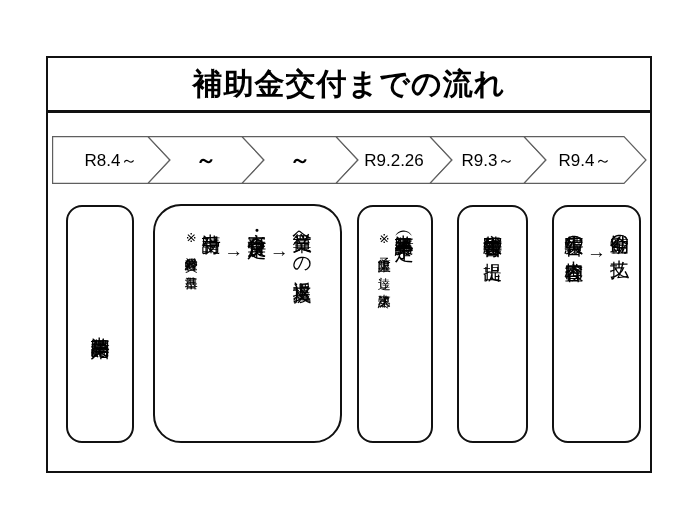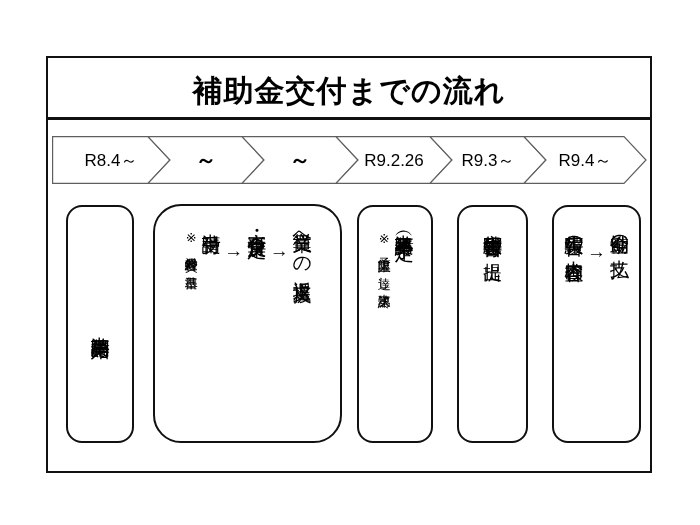--- a/index.html
+++ b/index.html
@@ -10,21 +10,21 @@
     color:#000;
   }
   .canvas { position:relative; width:700px; height:525px; background:#fff; overflow:hidden; }
 
   .frame {
     position:absolute; left:46px; top:56px; width:606px; height:417px;
     border:2px solid #111; background:#fff;
   }
 
   .title-band {
-    position:absolute; left:0; top:7px; width:100%; height:55px;
+    position:absolute; left:0; top:0; width:100%; height:55px;
     border-bottom:3px solid #111;
     display:flex; align-items:center; justify-content:center;
   }
   .title-text { font-size:30px; font-weight:bold; letter-spacing:1px; white-space:nowrap; }
 
   .timeline-svg { position:absolute; left:4px; top:78px; }
   .timeline-svg text { font-family:"Liberation Sans","DejaVu Sans",sans-serif; }
 
   .step-box {
     position:absolute; border:2px solid #111; border-radius:16px; background:#fff;

